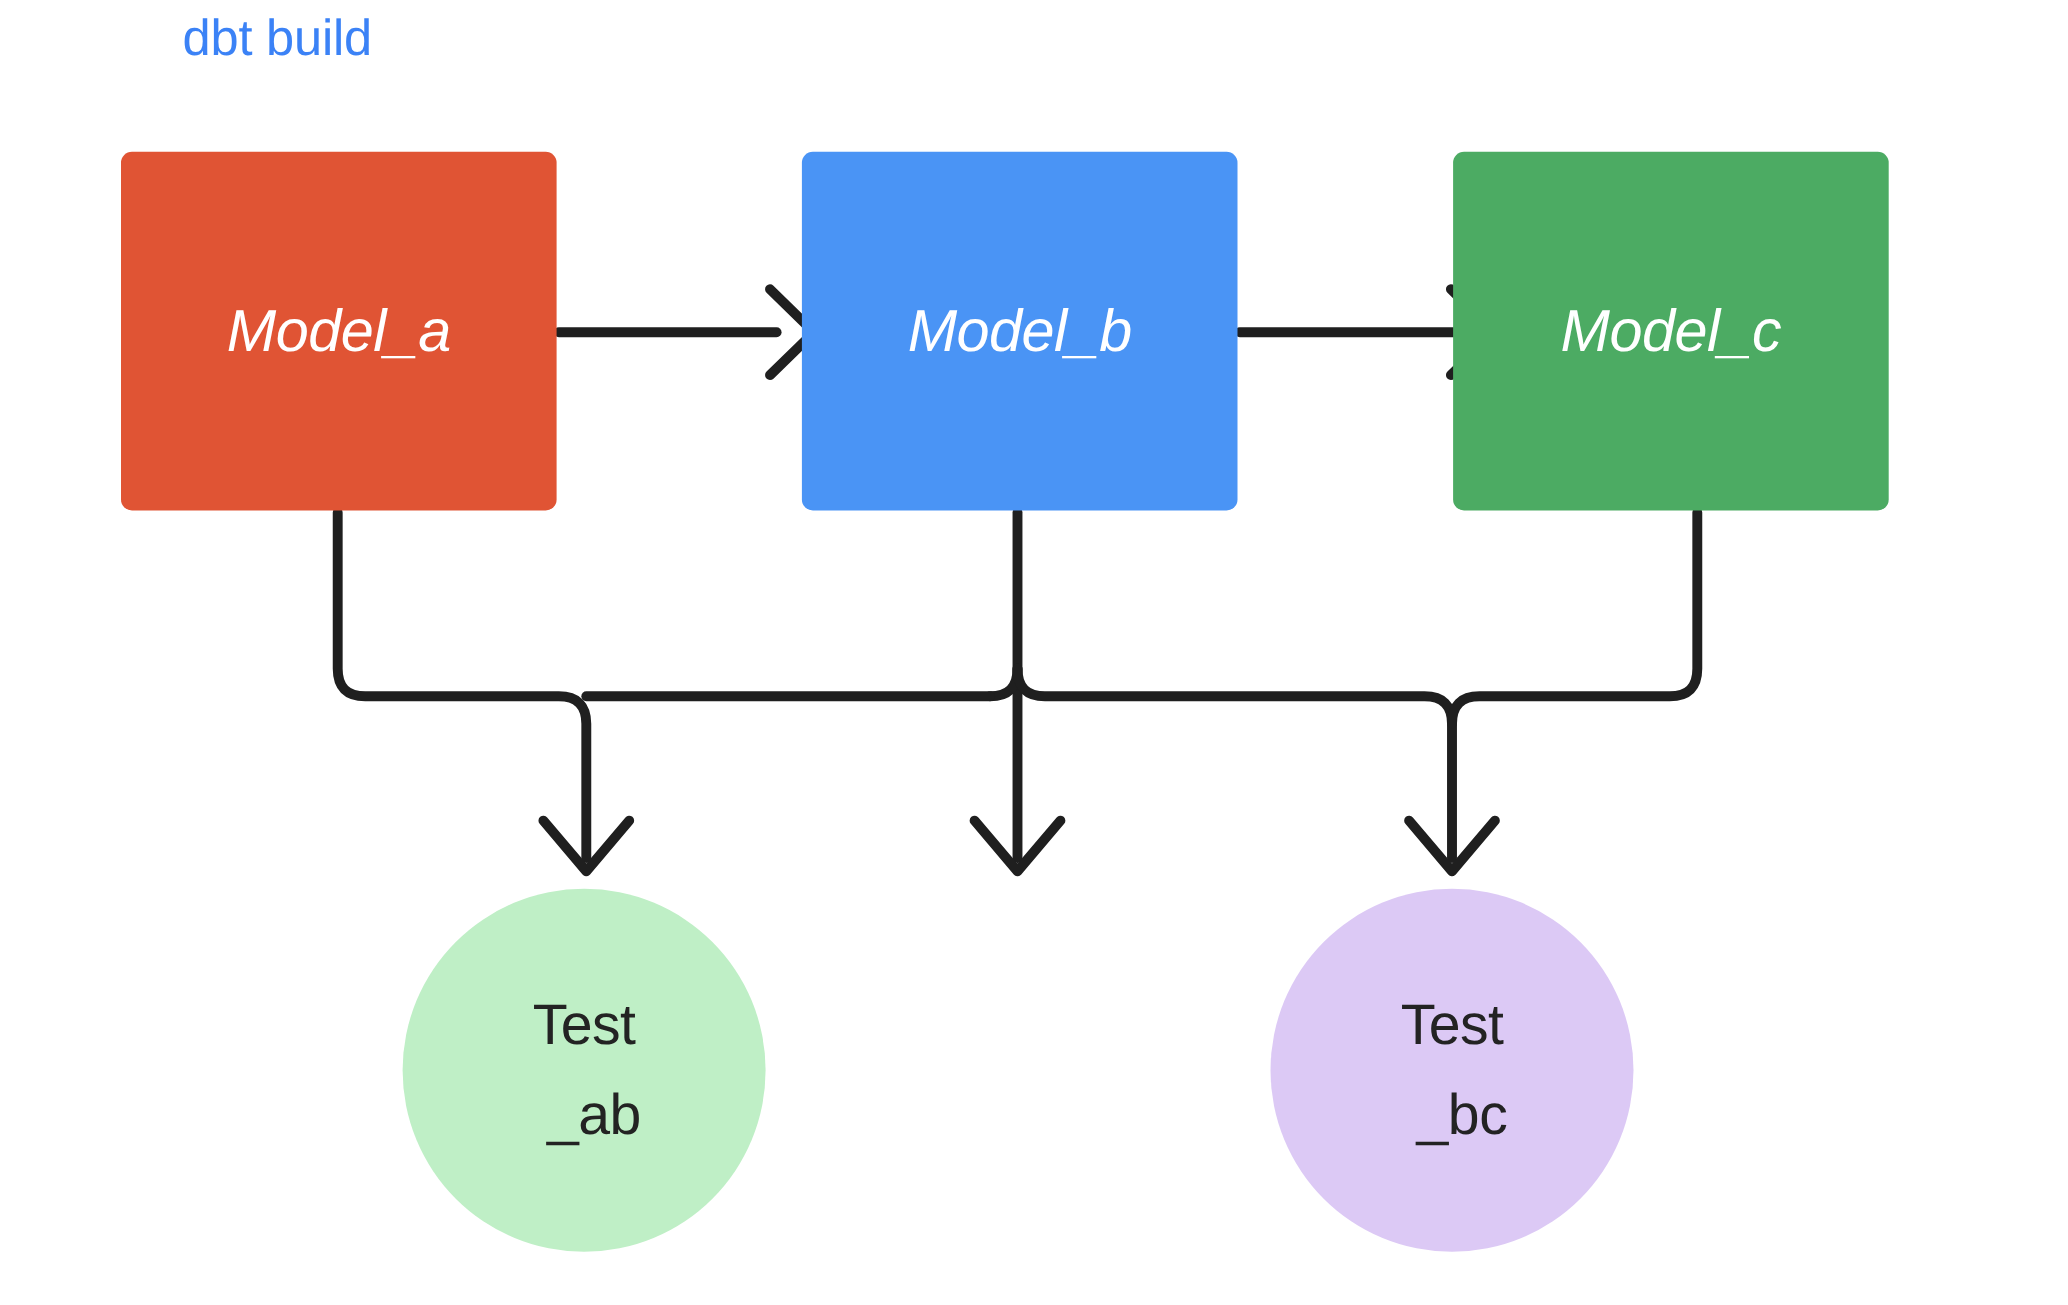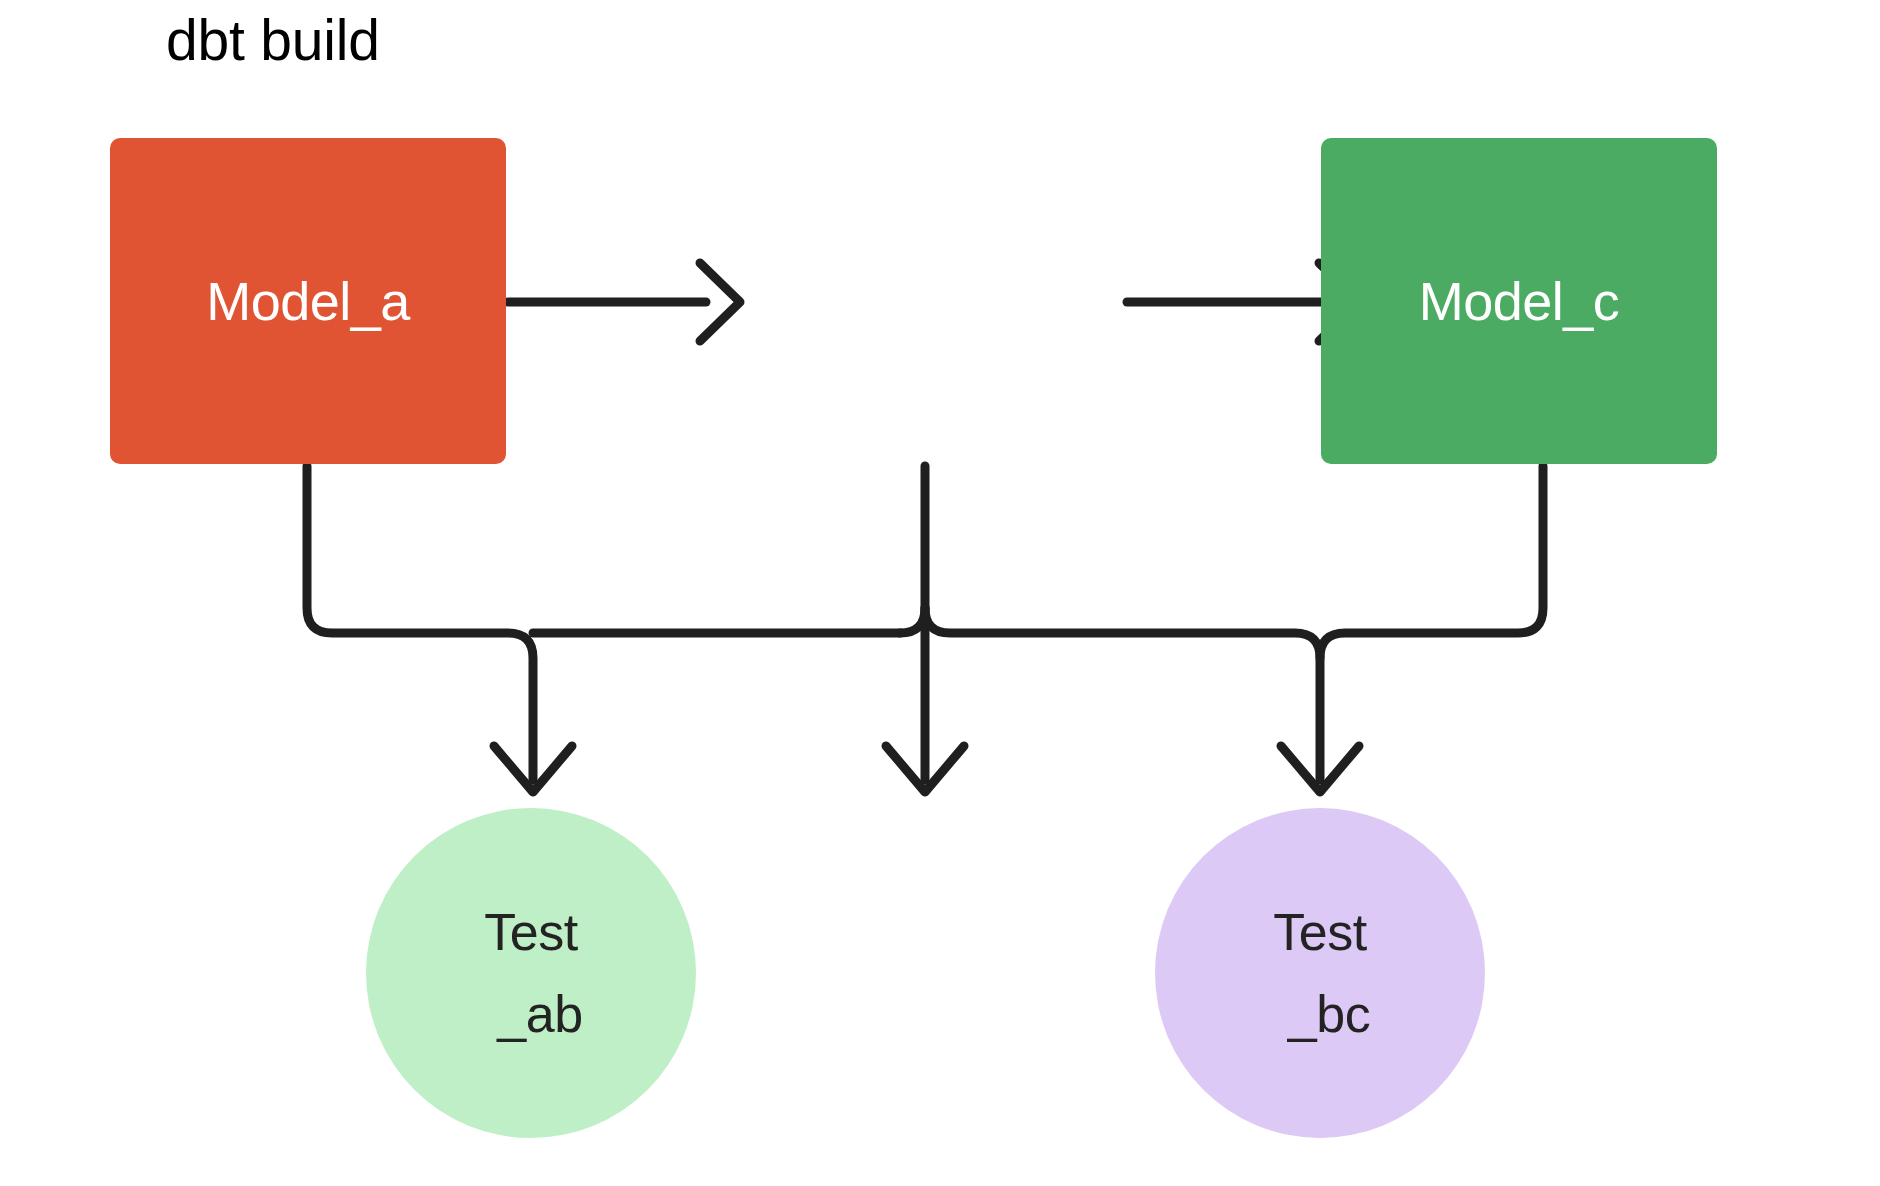--- a/index.html
+++ b/index.html
@@ -21,36 +21,37 @@
     position: absolute;
     left: 0;
     top: 0;
     width: 1880px;
     height: 1186px;
   }
   .diagram-title {
     position: absolute;
     left: 166px;
     top: 8px;
-    font-size: 57px;
+    font-size: 46px;
     line-height: 1.15;
-    color: #000000;
+    color: #3b82f6;
     letter-spacing: -0.2px;
     white-space: nowrap;
   }
   .model-node {
     position: absolute;
     border-radius: 10px;
     display: flex;
     align-items: center;
     justify-content: center;
     color: #ffffff;
     font-size: 54px;
     letter-spacing: -0.5px;
     box-sizing: border-box;
+    font-style: italic;
   }
   .test-node {
     position: absolute;
     border-radius: 50%;
     display: flex;
     flex-direction: column;
     align-items: center;
     justify-content: center;
     color: #232323;
     font-size: 52px;
@@ -93,20 +94,23 @@
       <path d="M 1281 746 L 1320 792 L 1359 746"></path>
 
       <path d="M 1543 466 L 1543 608 Q 1543 633 1518 633 L 1345 633 Q 1320 633 1320 658"></path>
     </g>
   </svg>
 
   <div class="model-node" style="left:110px; top:138px; width:396px; height:326px; background:#E05434;">
     <span>Model_a</span>
   </div>
 
+  <div class="model-node" style="left:729px; top:138px; width:396px; height:326px; background:#4A94F5;">
+    <span>Model_b</span>
+  </div>
 
   <div class="model-node" style="left:1321px; top:138px; width:396px; height:326px; background:#4CAB63;">
     <span>Model_c</span>
   </div>
 
   <div class="test-node" style="left:366px; top:808px; width:330px; height:330px; background:#BFEFC6;">
     <span class="line1">Test</span>
     <span class="line2">_ab</span>
   </div>
 

